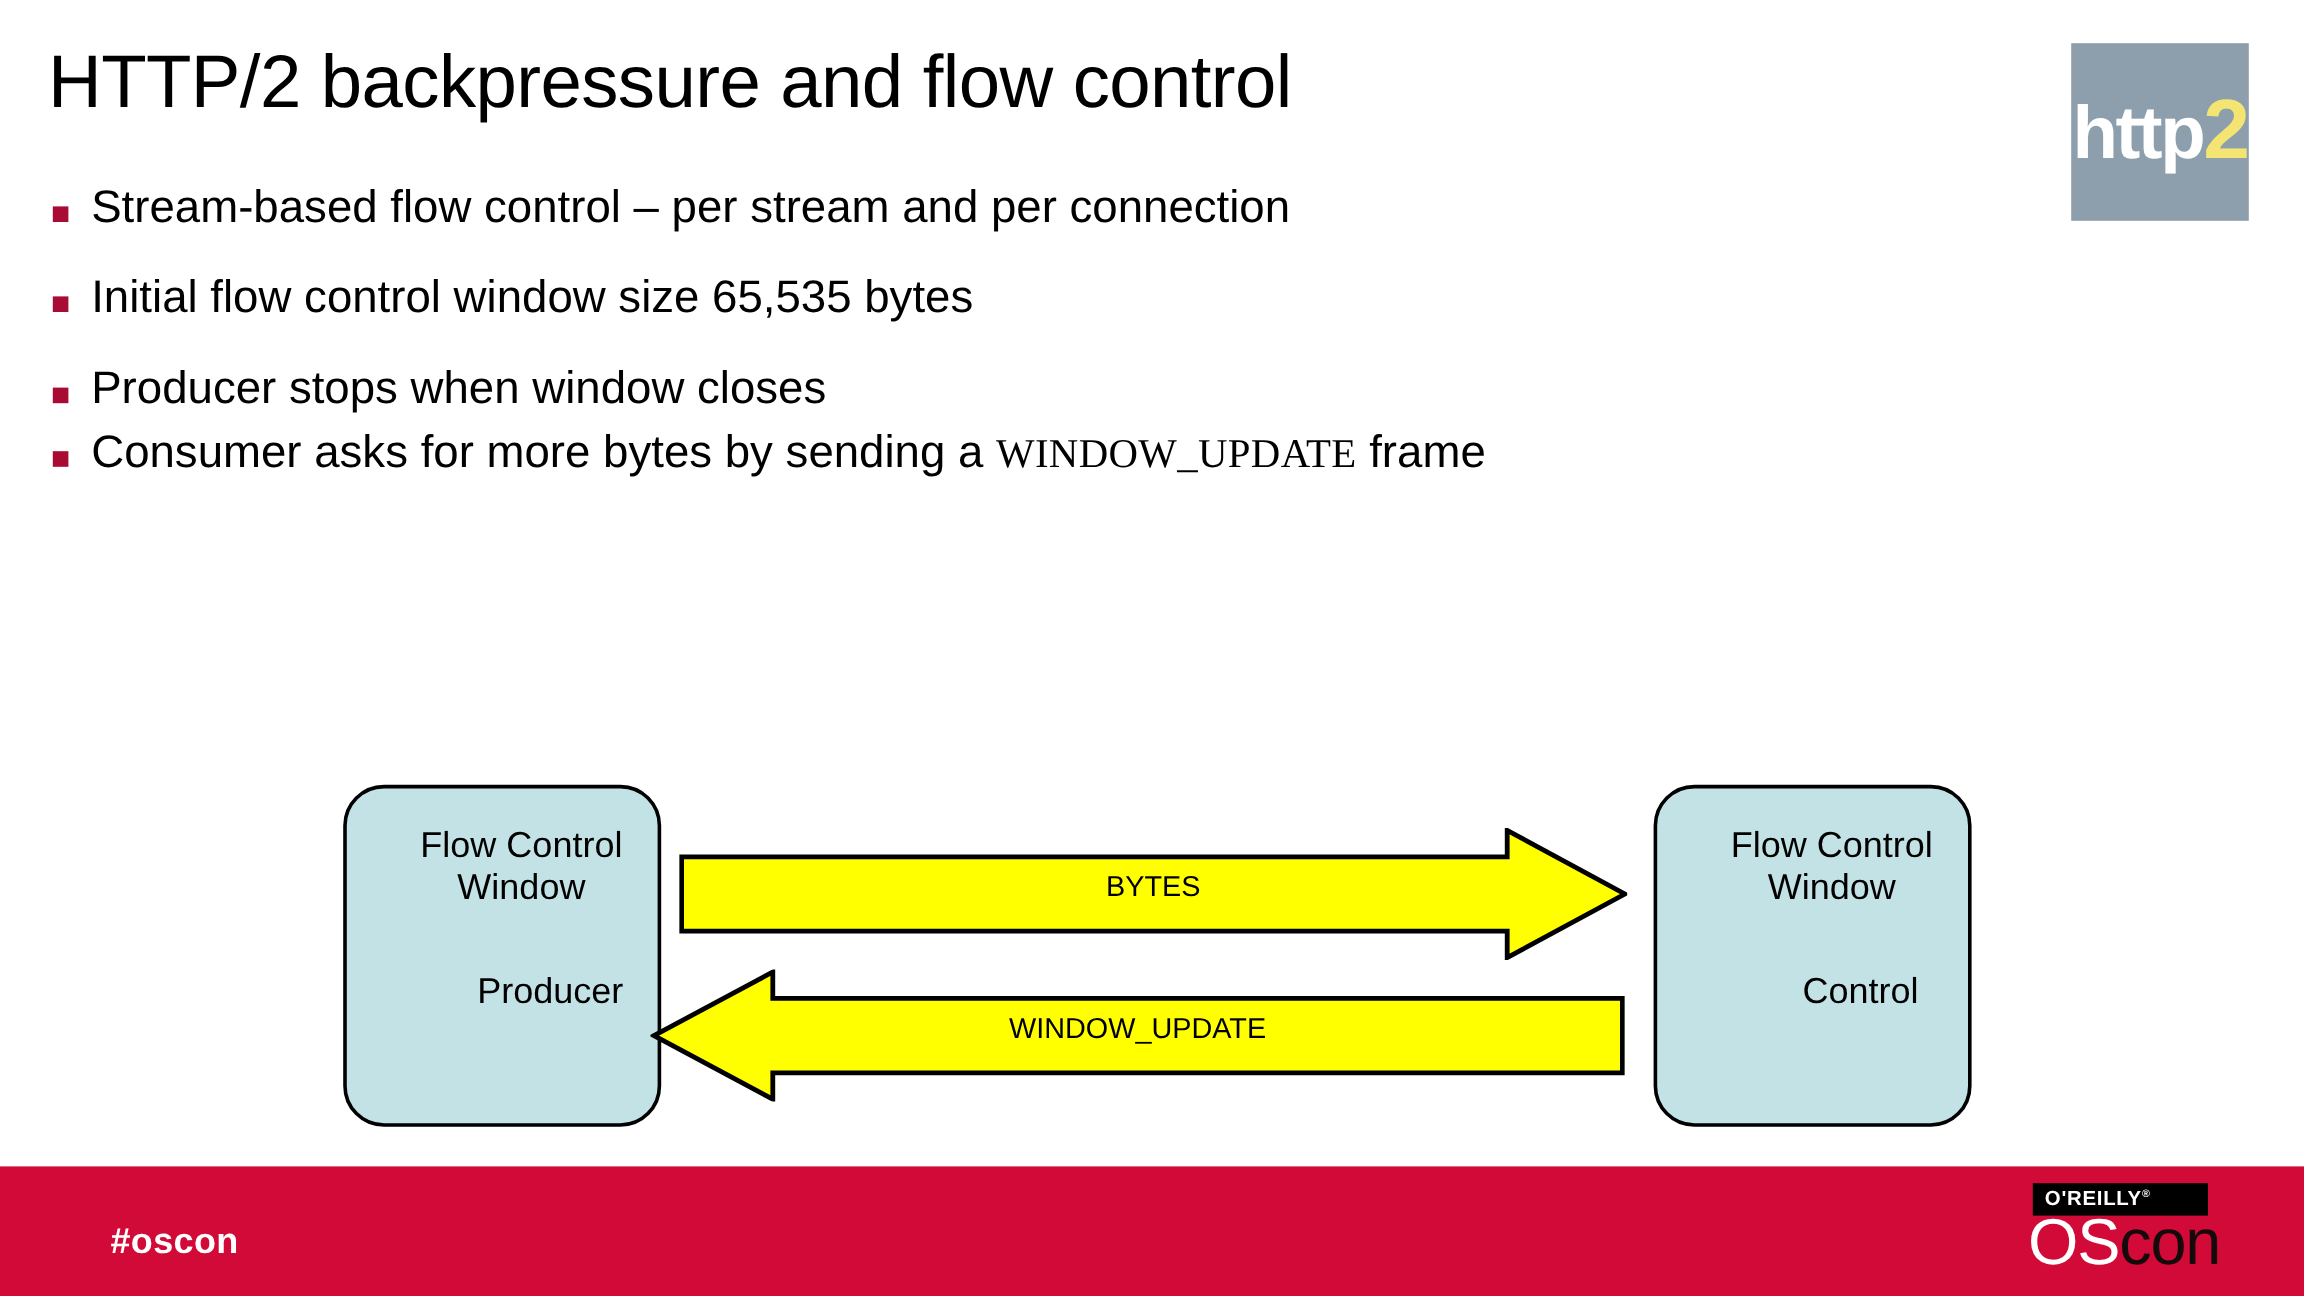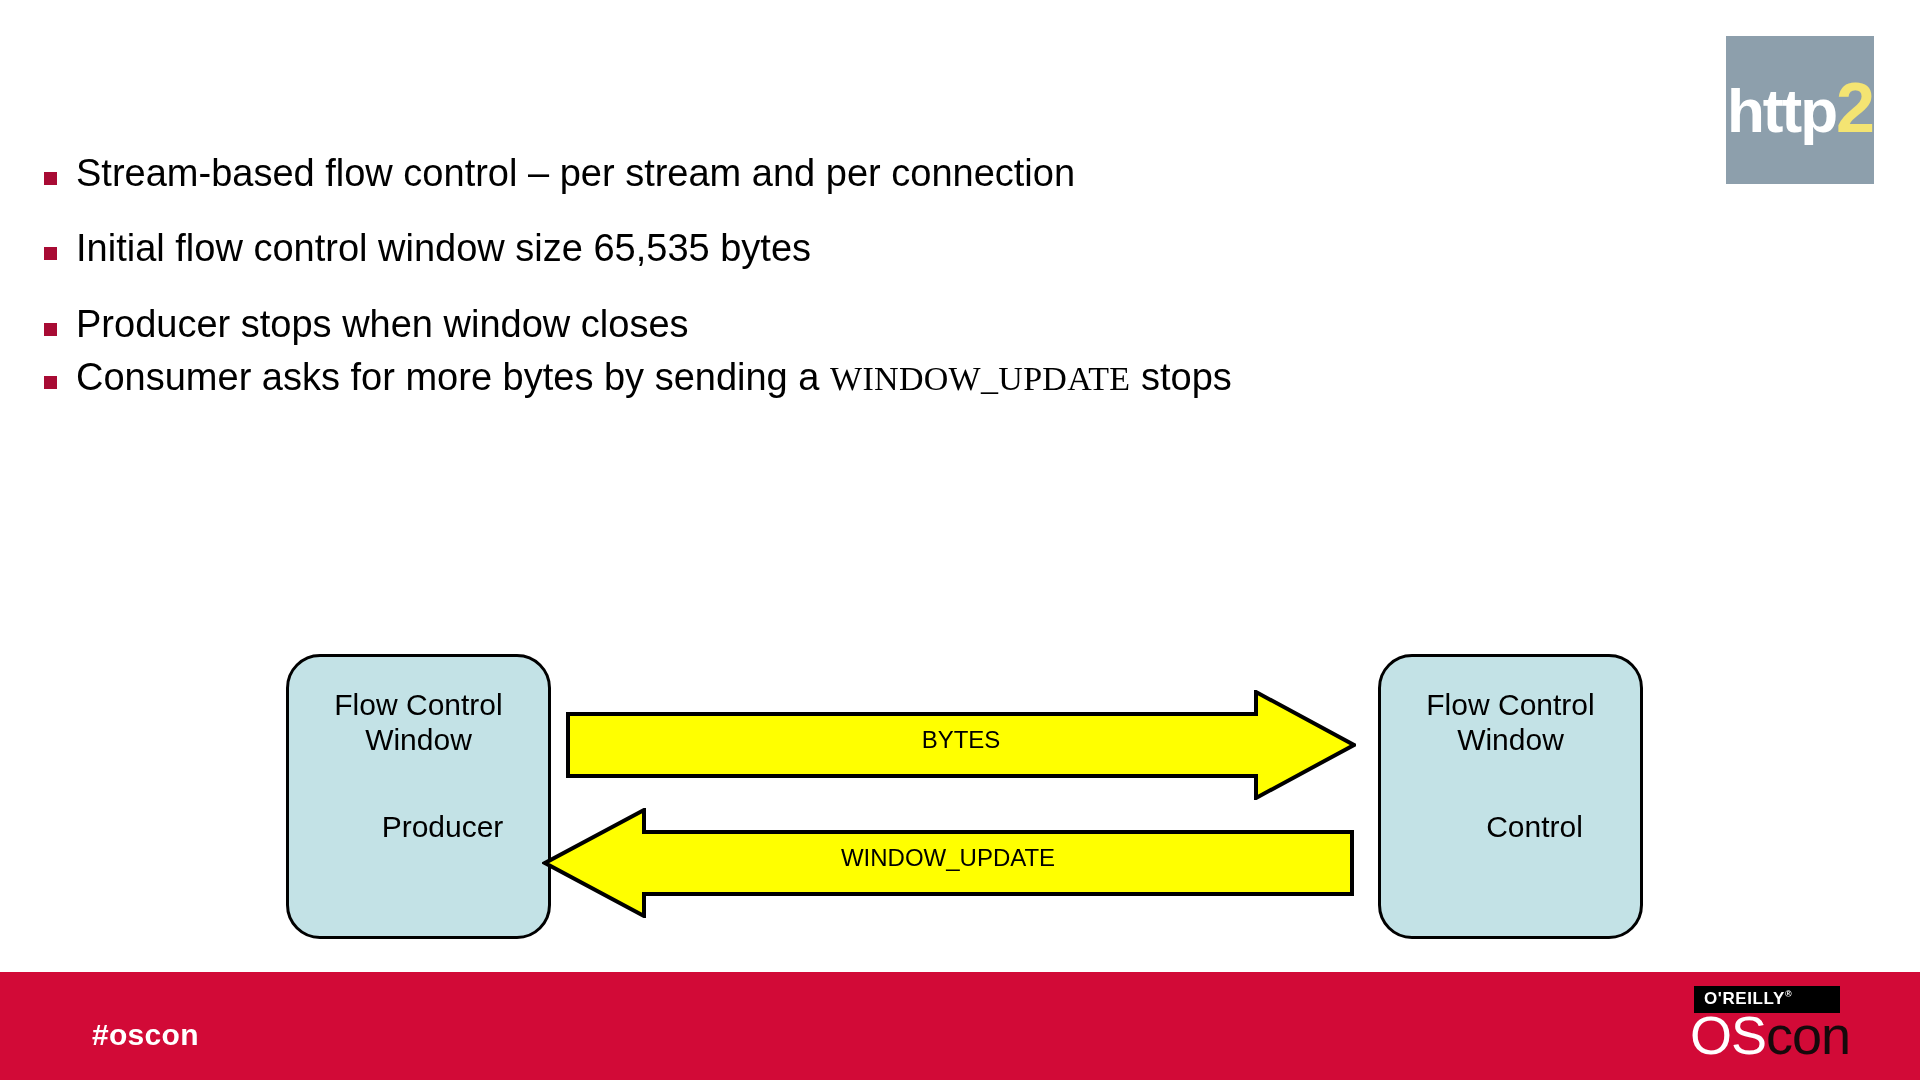--- a/index.html
+++ b/index.html
@@ -112,21 +112,21 @@
     background: #c3e2e6;
     border: 3px solid #000000;
     border-radius: 34px;
     box-sizing: border-box;
   }
   .node-box.left  { left: 286px;  top: 24px; }
   .node-box.right { left: 1378px; top: 24px; }
 
   .node-line {
     position: absolute;
-    left: 0;
+    left: 16px;
     width: 100%;
     text-align: center;
     font-size: 30px;
     color: #000000;
     line-height: 1.18;
   }
   .node-title { top: 30px; }
   .node-role  { top: 152px; margin-left: 24px; }
 
   
@@ -202,20 +202,21 @@
     white-space: nowrap;
   }
   .oscon-os  { color: #ffffff; }
   .oscon-con { color: #16090b; }
 </style>
 </head>
 <body>
 
 <div class="slide">
 
+  <div class="slide-title">HTTP/2 backpressure and flow control</div>
 
   <div class="http2-logo">
     <div class="logo-text">
       <span class="logo-http">http</span>
         <span class="logo-two">2</span>
     </div>
   </div>
 
   <div class="bullets">
 
@@ -229,21 +230,21 @@
       <span class="bullet-text">Initial flow control window size 65,535 bytes</span>
     </div>
 
     <div class="bullet-row gap-big">
       <span class="bullet-mark"></span>
       <span class="bullet-text">Producer stops when window closes</span>
     </div>
 
     <div class="bullet-row gap-small">
       <span class="bullet-mark"></span>
-      <span class="bullet-text"><span>Consumer asks for more bytes by sending a </span><span class="mono-frame">WINDOW_UPDATE</span><span> stops</span></span>
+      <span class="bullet-text"><span>Consumer asks for more bytes by sending a </span><span class="mono-frame">WINDOW_UPDATE</span><span> frame</span></span>
     </div>
 
   </div>
 
   <div class="diagram">
 
     <div class="node-box left">
       <div class="node-line node-title">
         <span>Flow Control</span><br>
         <span>Window</span>

